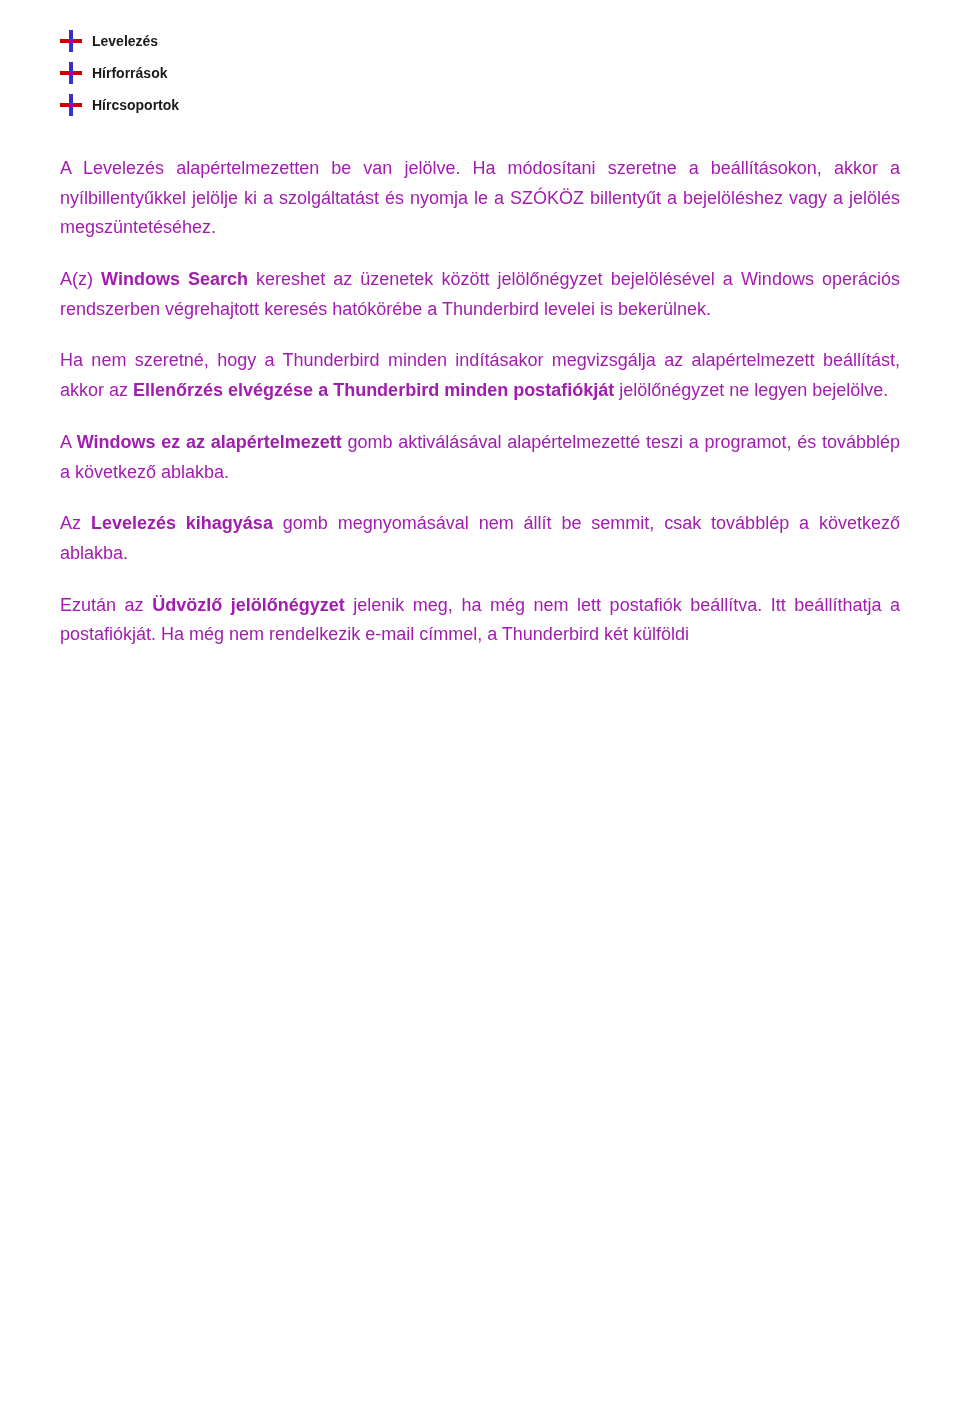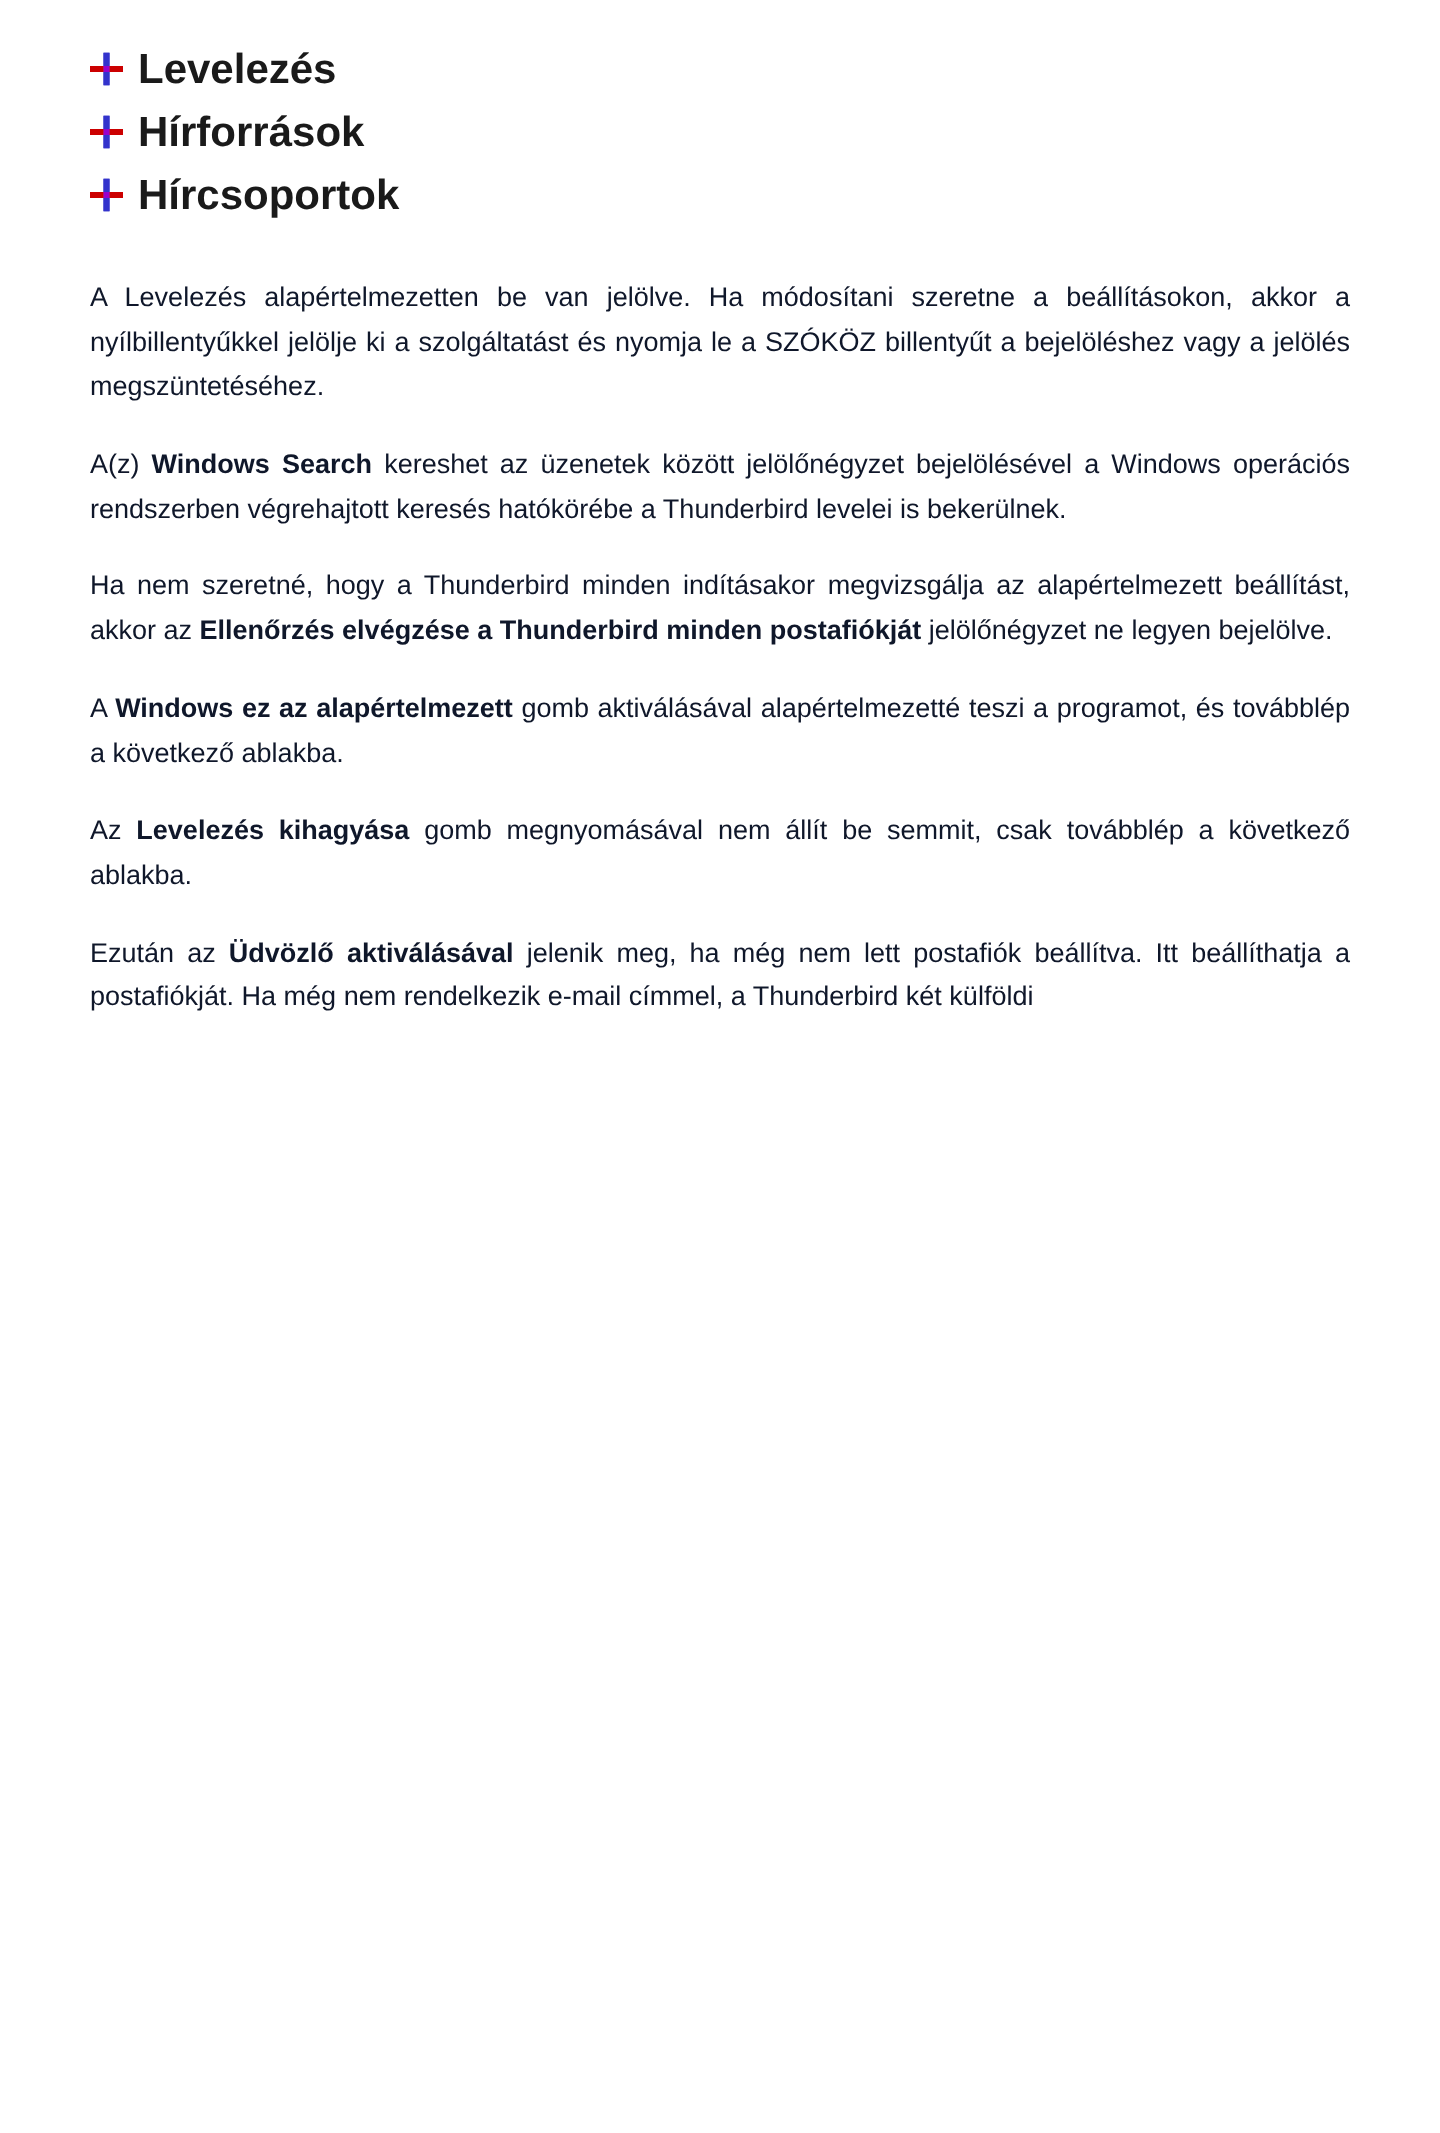--- a/index.html
+++ b/index.html
@@ -33,38 +33,38 @@
       height: 22px;
       flex-shrink: 0;
     }
 
     .cross-icon svg {
       width: 22px;
       height: 22px;
     }
 
     .nav-label {
-      font-size: 28px;
+      font-size: 14px;
       font-weight: 600;
       color: #1a1a1a;
     }
 
     .spacer {
       height: 28px;
     }
 
     .content-block {
       margin-bottom: 22px;
       line-height: 1.65;
       text-align: justify;
     }
 
     .content-block p {
       font-size: 18px;
-      color: #0f172a;
+      color: #a21caf;
       line-height: 1.65;
     }
 
     .highlight {
       font-weight: 700;
     }
   </style>
 </head>
 <body>
 
@@ -142,15 +142,15 @@
 </div>
 
 <div class="content-block">
   <p>
     Az <span class="highlight">Levelezés kihagyása</span> gomb megnyomásával nem állít be semmit, csak továbblép a következő ablakba.
   </p>
 </div>
 
 <div class="content-block">
   <p>
-    Ezután az <span class="highlight">Üdvözlő aktiválásával</span> jelenik meg, ha még nem lett postafiók beállítva. Itt beállíthatja a postafiókját. Ha még nem rendelkezik e-mail címmel, a Thunderbird két külföldi
+    Ezután az <span class="highlight">Üdvözlő jelölőnégyzet</span> jelenik meg, ha még nem lett postafiók beállítva. Itt beállíthatja a postafiókját. Ha még nem rendelkezik e-mail címmel, a Thunderbird két külföldi
   </p>
 </div>
 
 </body></html>

